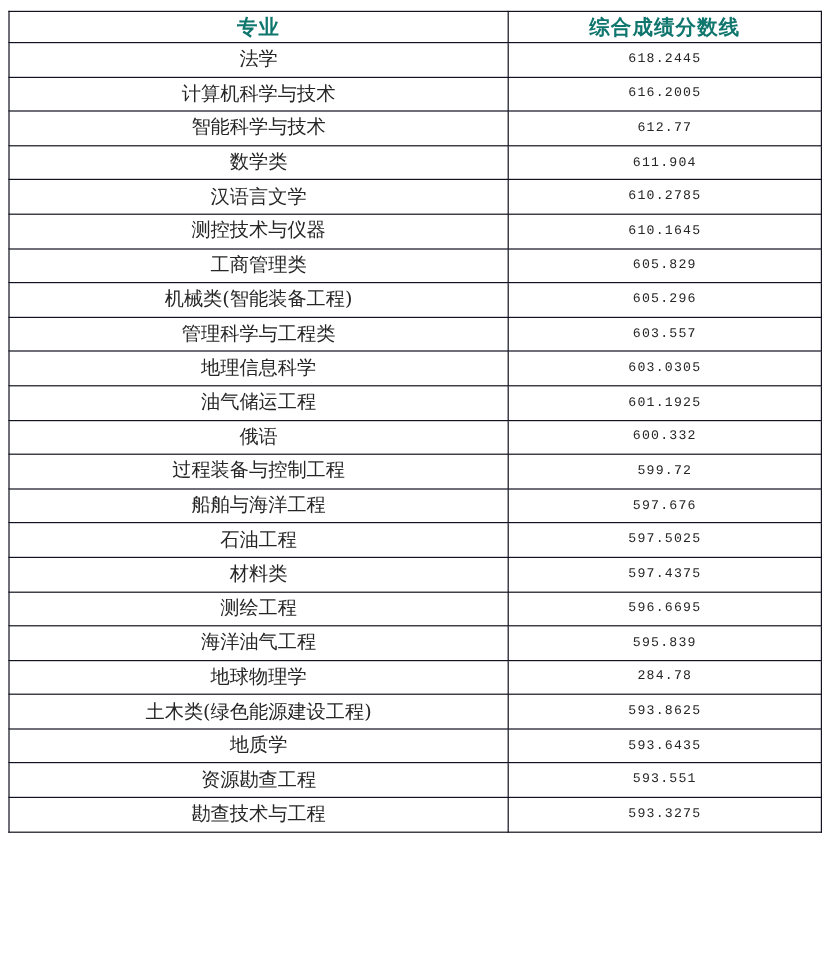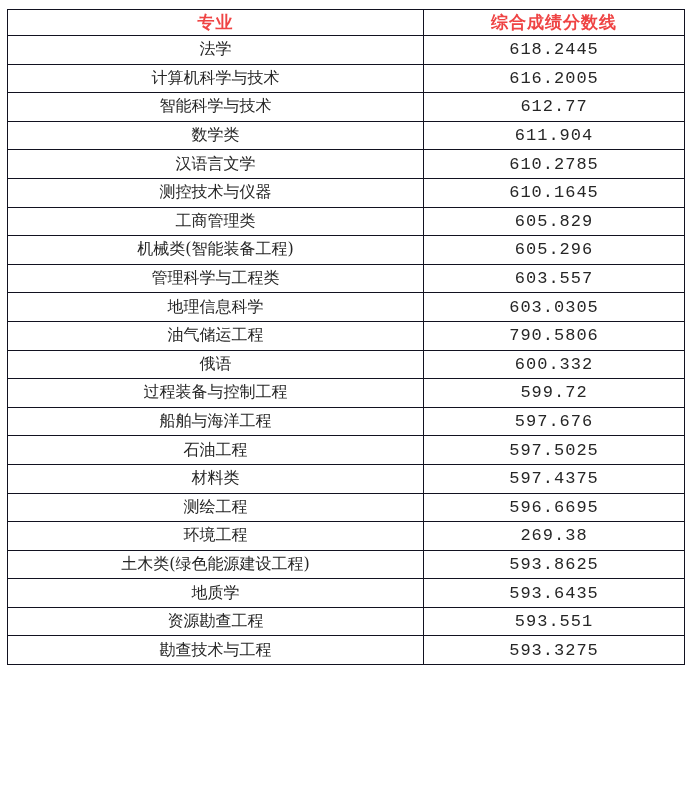--- a/index.html
+++ b/index.html
@@ -27,35 +27,35 @@
     text-align: center;
     vertical-align: middle;
     padding: 0;
     overflow: hidden;
     white-space: nowrap;
   }
   thead th {
     height: 25px;
     font-size: 17px;
     font-weight: bold;
-    color: #ef4444;
+    color: #0f766e;
     letter-spacing: 1px;
     margin-top: 27px;
   }
   tbody td {
     height: 27.6px;
     color: #262626;
     margin-top: 23px;
   }
   td.major {
     font-size: 16px;
   }
   td.score {
     font-family: "Liberation Mono", "DejaVu Sans Mono", monospace;
-    font-size: 17px;
+    font-size: 11px;
     letter-spacing: 1px;
   }
 </style>
 </head>
 <body>
 
 <div class="table-wrap">
   <table class="score-table">
     <colgroup>
       <col class="major-col">
@@ -103,21 +103,21 @@
         <tr>
           <td class="major">管理科学与工程类</td>
           <td class="score">603.557</td>
         </tr>
         <tr>
           <td class="major">地理信息科学</td>
           <td class="score">603.0305</td>
         </tr>
         <tr>
           <td class="major">油气储运工程</td>
-          <td class="score">790.5806</td>
+          <td class="score">601.1925</td>
         </tr>
         <tr>
           <td class="major">俄语</td>
           <td class="score">600.332</td>
         </tr>
         <tr>
           <td class="major">过程装备与控制工程</td>
           <td class="score">599.72</td>
         </tr>
         <tr>
@@ -130,22 +130,26 @@
         </tr>
         <tr>
           <td class="major">材料类</td>
           <td class="score">597.4375</td>
         </tr>
         <tr>
           <td class="major">测绘工程</td>
           <td class="score">596.6695</td>
         </tr>
         <tr>
-          <td class="major">环境工程</td>
-          <td class="score">269.38</td>
+          <td class="major">海洋油气工程</td>
+          <td class="score">595.839</td>
+        </tr>
+        <tr>
+          <td class="major">地球物理学</td>
+          <td class="score">284.78</td>
         </tr>
         <tr>
           <td class="major">土木类(绿色能源建设工程)</td>
           <td class="score">593.8625</td>
         </tr>
         <tr>
           <td class="major">地质学</td>
           <td class="score">593.6435</td>
         </tr>
         <tr>

